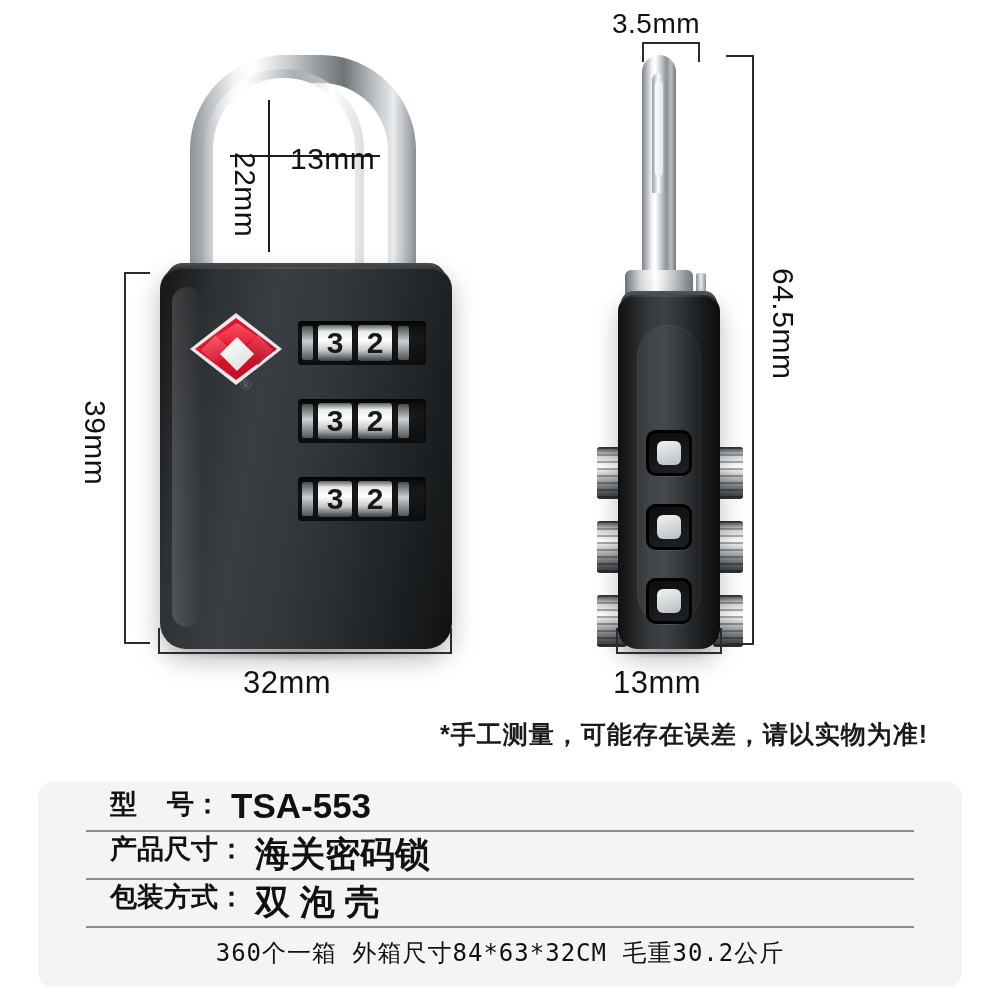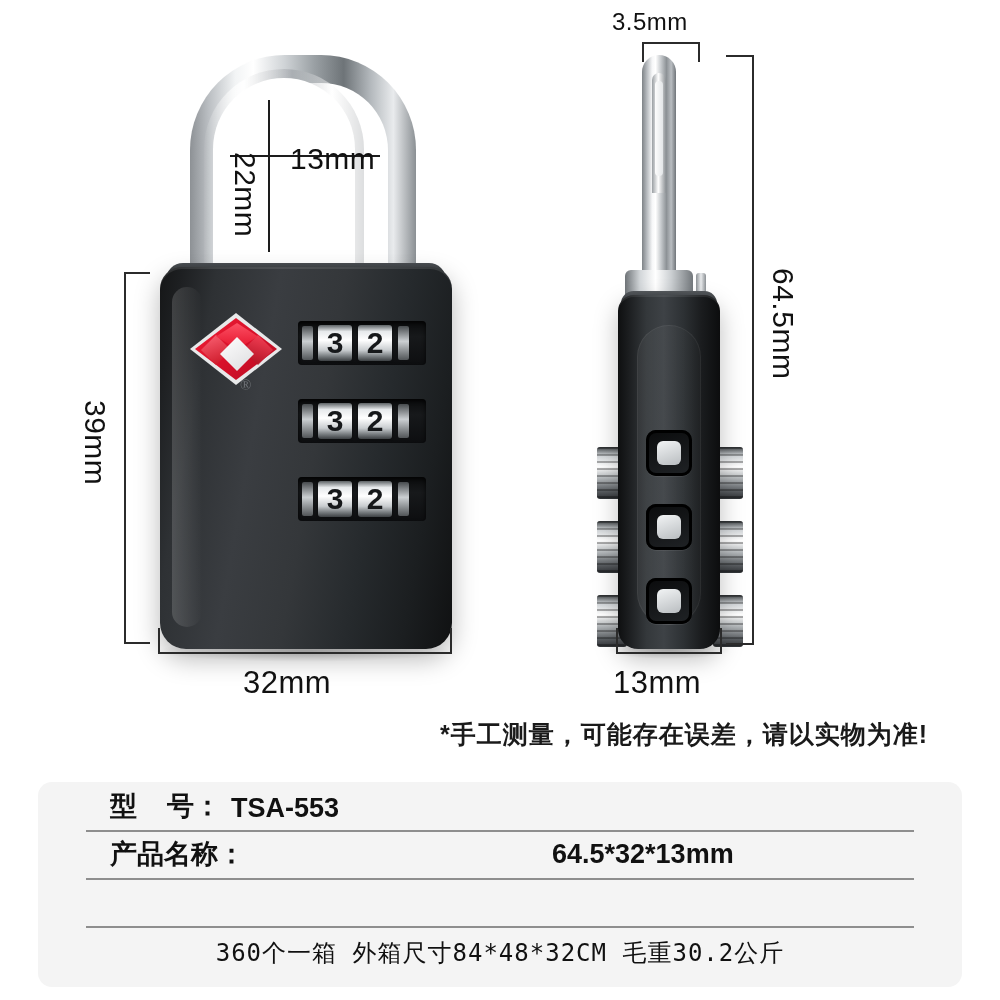--- a/index.html
+++ b/index.html
@@ -291,30 +291,30 @@
     display:flex;
     height: 48px;
     align-items:center;
     position:relative;
   }
   .spec-row + .spec-row::before {
     content:"";
     position:absolute; left:48px; right:48px; top:0;
     height:2px; background:#8e8e8e;
   }
-  .spec-cell { display:flex; align-items:flex-end; }
+  .spec-cell { display:flex; align-items:flex-start; }
   .spec-cell.left  { width: 420px; padding-left: 72px; }
   .spec-cell.right { flex:1; padding-left: 12px; }
   .spec-key {
     font-size: 27px; font-weight: 700; color:#111;
     font-family: "Liberation Sans", "DejaVu Sans", sans-serif;
     white-space: pre;
   }
   .spec-val {
-    font-size: 27px; font-weight: 700; color:#111;
+    font-size: 35px; font-weight: 700; color:#111;
     font-family: "Liberation Sans", "DejaVu Sans", sans-serif;
     margin-left: 10px;
     white-space: nowrap;
   }
   #spec-footer {
     height: 54px;
     display:flex; align-items:center; justify-content:center;
     position:relative;
     font-family: "DejaVu Sans Mono", "Liberation Mono", monospace;
     font-size: 24px;
@@ -409,21 +409,21 @@
   <div class="side-panel"></div>
 
   <div class="side-btn" style="top:375px;"></div>
   <div class="side-btn" style="top:449px;"></div>
   <div class="side-btn" style="top:523px;"></div>
 </div>
 
 <div class="line-h" style="left:642px; top:42px; width:58px;"></div>
 <div class="line-v" style="left:642px; top:42px; height:20px;"></div>
 <div class="line-v" style="left:698px; top:42px; height:20px;"></div>
-<div class="dim-label" style="left:612px; top:8px; font-size:24px;">3.5mm</div>
+<div class="dim-label" style="left:612px; top:8px; font-size:28px;">3.5mm</div>
 
 <div class="line-v" style="left:752px; top:55px; height:590px;"></div>
 <div class="line-h" style="left:726px; top:55px; width:28px;"></div>
 <div class="line-h" style="left:726px; top:643px; width:28px;"></div>
 <div class="dim-label rot-cw" style="left:800px; top:268px; font-size:30px;">64.5mm</div>
 
 <div class="line-h" style="left:616px; top:652px; width:106px;"></div>
 <div class="line-v" style="left:616px; top:628px; height:26px;"></div>
 <div class="line-v" style="left:720px; top:628px; height:26px;"></div>
 <div class="dim-label" style="left:613px; top:665px; font-size:31px;">13mm</div>
@@ -434,24 +434,28 @@
 
   <div class="spec-row">
     <div class="spec-cell left">
       <span class="spec-key">型    号：</span>
       <span class="spec-val">TSA-553</span>
     </div>
   </div>
 
   <div class="spec-row">
     <div class="spec-cell left">
-      <span class="spec-key">产品名称：</span>
+      <span class="spec-key">产品尺寸：</span>
+      <span class="spec-val">海关密码锁</span>
     </div>
     <div class="spec-cell right">
-      <span class="spec-val">64.5*32*13mm</span>
     </div>
   </div>
 
   <div class="spec-row">
-  </div>
-
-  <div id="spec-footer">360个一箱 外箱尺寸84*48*32CM 毛重30.2公斤</div>
+    <div class="spec-cell left">
+      <span class="spec-key">包装方式：</span>
+      <span class="spec-val">双 泡 壳</span>
+    </div>
+  </div>
+
+  <div id="spec-footer">360个一箱 外箱尺寸84*63*32CM 毛重30.2公斤</div>
 </div>
 
 </body></html>

